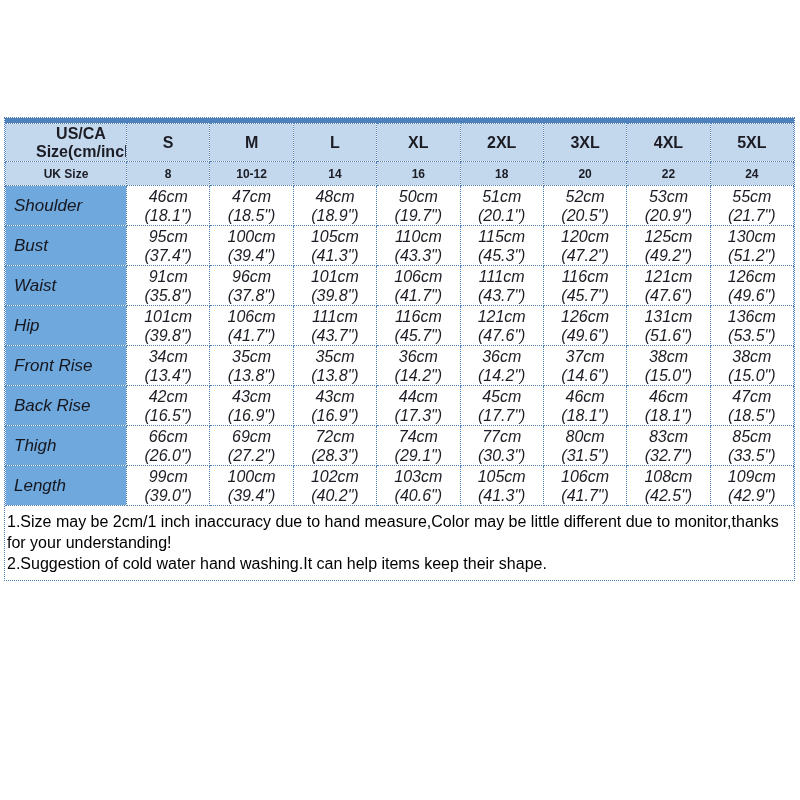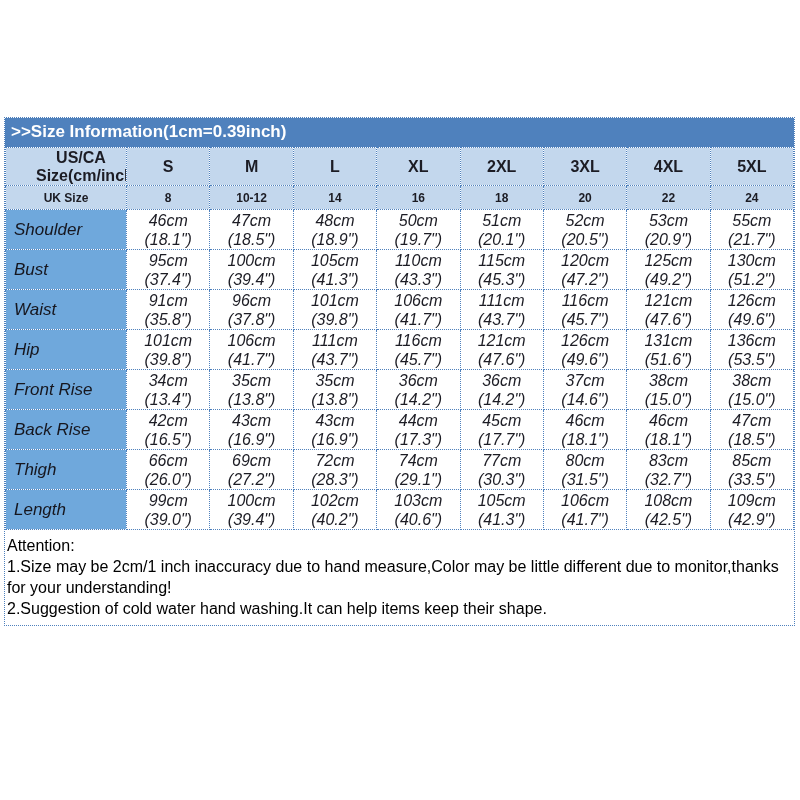--- a/index.html
+++ b/index.html
@@ -34,21 +34,20 @@
     line-height: 21px; padding: 5px 6px 6px 2px;
   }
 </style>
 </head>
 <body>
 
 <div class="page">
   <div class="sheet">
 
     <div class="banner">
-      <div>&gt;&gt;Size Information(1cm=0.39inch)</div>
     </div>
 
     <table class="size-chart">
       <colgroup>
         <col style="width:121px">
         <col>
           <col>
           <col>
           <col>
           <col>
@@ -369,19 +368,18 @@
             </td>
           <td class="val">
               <div>109cm</div>
               <div>(42.9")</div>
             </td>
         </tr>
       </tbody>
     </table>
 
     <div class="attention">
-      <div>Attention:</div>
       <div>1.Size may be 2cm/1 inch inaccuracy due to hand measure,Color may be little different due to monitor,thanks for your understanding!</div>
       <div>2.Suggestion of cold water hand washing.It can help items keep their shape.</div>
     </div>
 
   </div>
 </div>
 
 </body></html>

